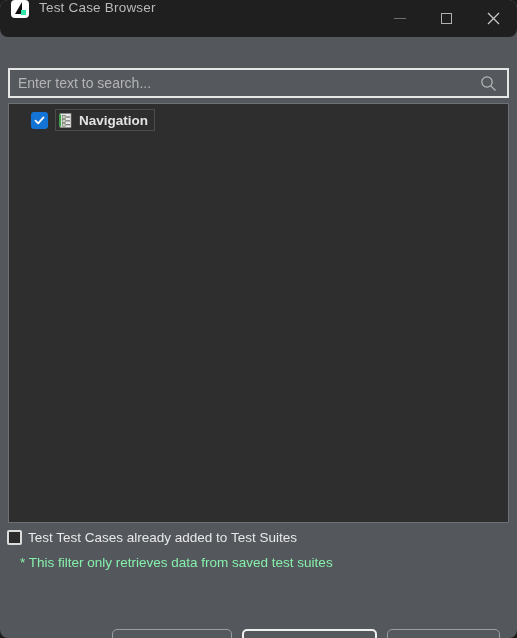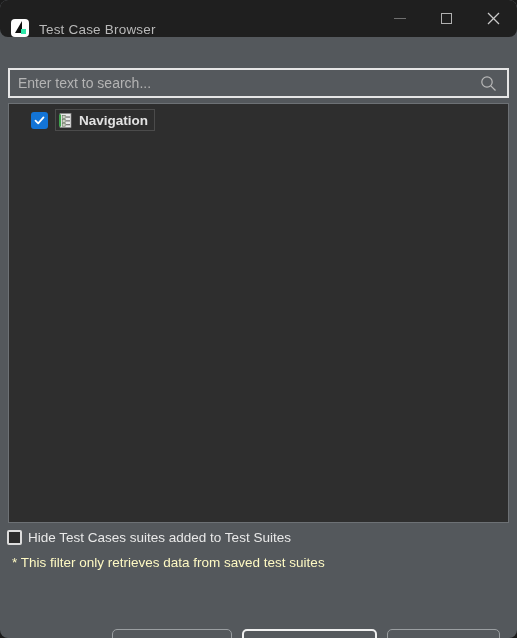--- a/index.html
+++ b/index.html
@@ -23,21 +23,21 @@
     border-radius: 8px;
     overflow: hidden;
   }
 
   
   .titlebar {
     position: relative;
     height: 37px;
     background: #1f1f1f;
     display: flex;
-    align-items: flex-end;
+    align-items: flex-start;
     border-top-left-radius: 8px;
     border-top-right-radius: 8px;
     border-radius: 8px;
   }
   .app-icon {
     width: 18px;
     height: 18px;
     margin-left: 11px;
     margin-right: 10px;
     flex: none;
@@ -210,23 +210,23 @@
     flex: none;
   }
   .filter-label {
     margin-left: 6px;
     color: #e9e9e9;
     font-size: 13.5px;
     white-space: nowrap;
   }
   .filter-note {
     position: absolute;
-    left: 12px;
+    left: 20px;
     top: 518px;
-    color: #fef9c3;
+    color: #86efac;
     font-size: 13.5px;
     white-space: nowrap;
   }
 
   
   .button-bar {
     position: absolute;
     left: 0;
     right: 0;
     top: 591px;
@@ -317,21 +317,21 @@
             <rect x="4.2" y="10.2" width="3" height="3" fill="#cfd4c8" stroke="#5e6b55" stroke-width="0.6"></rect>
             <rect x="8" y="11" width="4" height="1.3" fill="#7a7a7a"></rect>
           </svg>
           <span class="tree-label">Navigation</span>
         </span>
       </div>
     </div>
 
     <div class="filter-row">
       <span class="filter-check"></span>
-      <span class="filter-label">Hide Test Cases suites added to Test Suites</span>
+      <span class="filter-label">Test Test Cases already added to Test Suites</span>
     </div>
 
     <div class="filter-note">* This filter only retrieves data from saved test suites</div>
 
     <div class="button-bar">
       <div class="btn btn-add">Add &amp; Continue</div>
       <div class="btn btn-ok">OK</div>
       <div class="btn btn-cancel">Cancel</div>
     </div>
 

